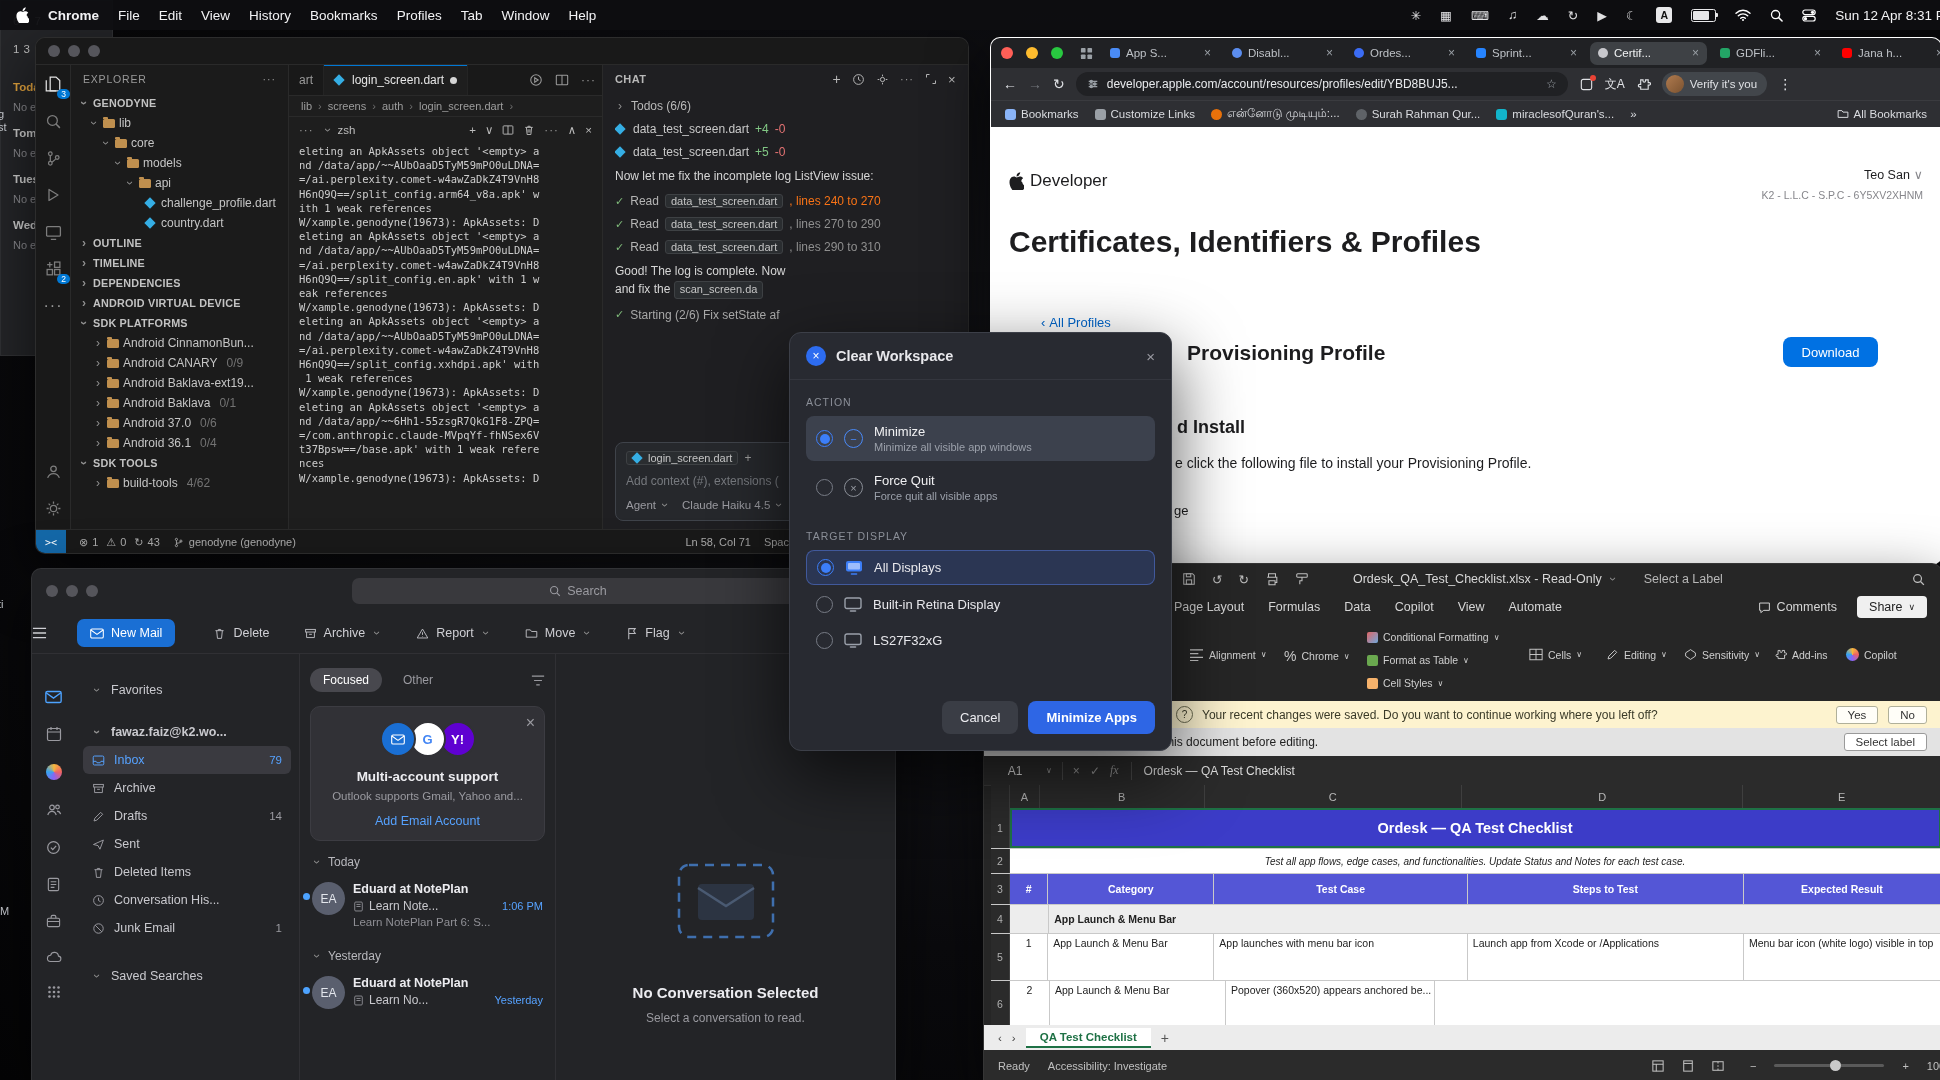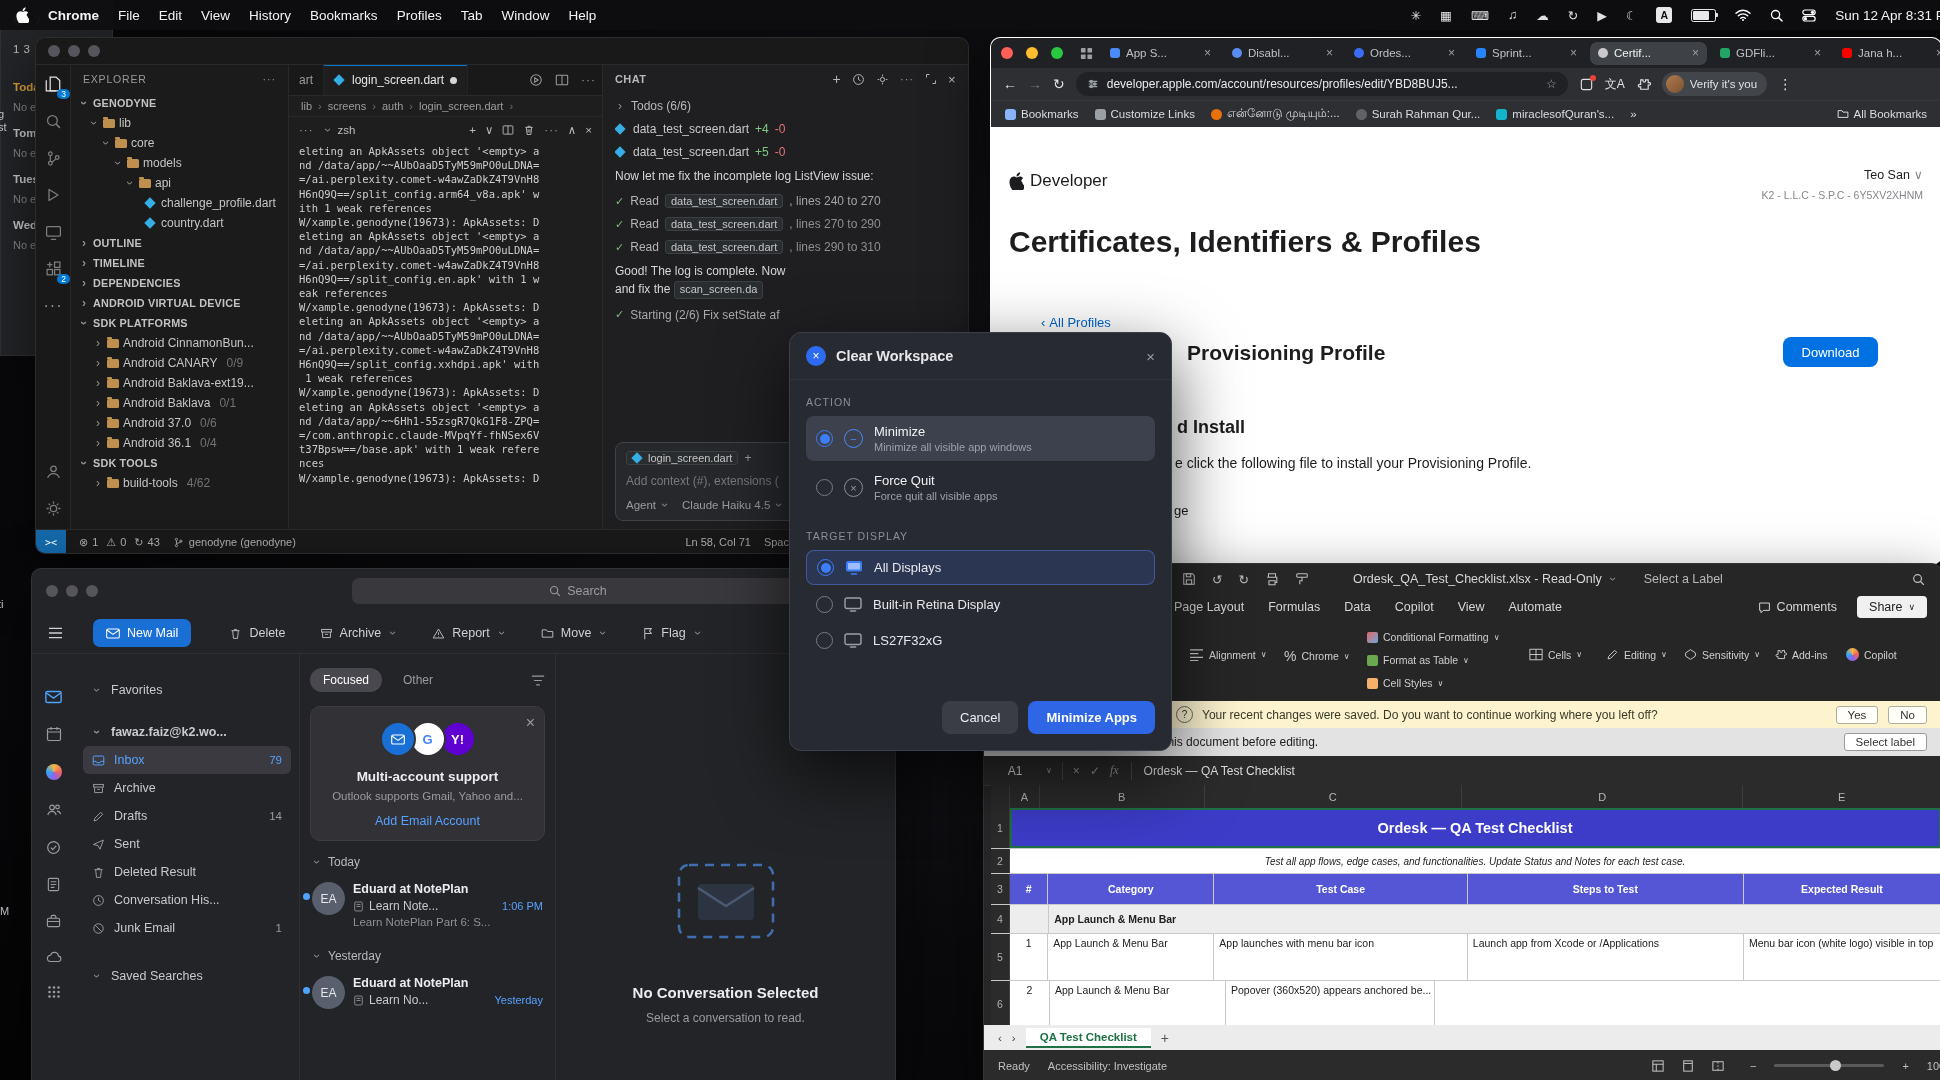--- a/index.html
+++ b/index.html
@@ -75,21 +75,21 @@
   .cr-bm{height:26px;background:#2e2f33;border-top:1px solid #3a3b3f;display:flex;align-items:center;gap:16px;padding:0 14px;font-size:11.5px;color:#dadce0}
   .bm-it{display:flex;align-items:center;gap:5px;white-space:nowrap}
   .cr-page{position:relative;height:438px;background:#fff;color:#1d1d1f;overflow:hidden}
   .lnk{color:#06c}
   .cr-btn{position:absolute;background:#0071e3;color:#fff;border-radius:8px;font-size:13px;display:flex;align-items:center;justify-content:center}
 
   
   #ml{left:31px;top:568px;width:863px;height:512px;border-radius:10px 10px 0 0;background:#232427;z-index:20}
   .ml-title{height:44px;display:flex;align-items:center;padding:0 14px;position:relative}
   .ml-search{position:absolute;left:320px;top:9px;width:452px;height:26px;background:#39393d;border-radius:7px;display:flex;align-items:center;justify-content:center;gap:6px;color:#9a9aa0;font-size:12.5px}
-  .ml-toolbar{height:40px;display:flex;align-items:center;gap:0;padding:0 16px;color:#cfcfd4;font-size:12.5px}
+  .ml-toolbar{height:40px;display:flex;align-items:center;gap:0;padding:0 0;color:#cfcfd4;font-size:12.5px}
   .ml-tb{display:flex;align-items:center;gap:7px;margin-right:34px;white-space:nowrap}
   .ml-newmail{background:#1a6fd4;color:#fff;border-radius:7px;height:28px;padding:0 13px;display:flex;align-items:center;gap:7px;font-size:12.5px;margin-right:38px}
   .ml-body{display:flex;height:428px;border-top:1px solid #303034}
   .ml-rail{width:43px;display:flex;flex-direction:column;align-items:center;padding-top:36px;gap:22px;color:#9a9aa0}
   .ml-folders{width:208px;padding:22px 8px 0 8px;font-size:12.5px;color:#c9c9ce}
   .ml-frow{height:28px;display:flex;align-items:center;gap:9px;padding:0 9px;border-radius:6px;white-space:nowrap;overflow:hidden}
   .ml-frow.sel{background:#3a3a40;color:#56a2ff}
   .ml-cnt{margin-left:auto;color:#9a9aa0;font-size:11.5px}
   .ml-frow.sel .ml-cnt{color:#56a2ff}
   .ml-list{width:235px;border-left:1px solid #303034;border-right:1px solid #303034;padding:14px 10px 0;position:relative;overflow:hidden}
@@ -516,21 +516,21 @@
               <span class="dart"></span>
               <span>data_test_screen.dart</span>
               <span class="plus">+5</span>
               <span class="minus">-0</span>
             </div>
           <div style="color:#d6d6d6;line-height:1.45">Now let me fix the incomplete log ListView issue:</div>
           <div class="crow">
               <span class="ok">✓</span>
               <span style="color:#b5b5b5">Read</span>
               <span class="chip">data_test_screen.dart</span>
-              <span style="color:#a3a3a3">, lines 240 to 270</span>
+              <span style="color:#f97316">, lines 240 to 270</span>
             </div>
           <div class="crow">
               <span class="ok">✓</span>
               <span style="color:#b5b5b5">Read</span>
               <span class="chip">data_test_screen.dart</span>
               <span style="color:#8f8f8f">, lines 270 to 290</span>
             </div>
           <div class="crow">
               <span class="ok">✓</span>
               <span style="color:#b5b5b5">Read</span>
@@ -914,21 +914,21 @@
           <svg width="13" height="13" viewBox="0 0 16 16" fill="none" stroke="#9a9aa0" stroke-width="1.2">
               <path d="M1.8 8L14 2.5 9.8 13.8 7.4 9.4z"></path>
             </svg>
           <span>Sent</span>
             <span class="ml-cnt"></span>
         </div>
         <div class="ml-frow">
           <svg width="13" height="13" viewBox="0 0 16 16" fill="none" stroke="#9a9aa0" stroke-width="1.2">
               <path d="M3 4.5h10M6.5 4.5V3h3v1.5M4.5 4.5L5.5 14h5l1-9.5"></path>
             </svg>
-          <span>Deleted Result</span>
+          <span>Deleted Items</span>
             <span class="ml-cnt"></span>
         </div>
         <div class="ml-frow">
           <svg width="13" height="13" viewBox="0 0 16 16" fill="none" stroke="#9a9aa0" stroke-width="1.2">
               <circle cx="8" cy="8" r="6"></circle>
               <path d="M8 4.5V8l2.5 1.5"></path>
             </svg>
           <span>Conversation His...</span>
             <span class="ml-cnt"></span>
         </div>

